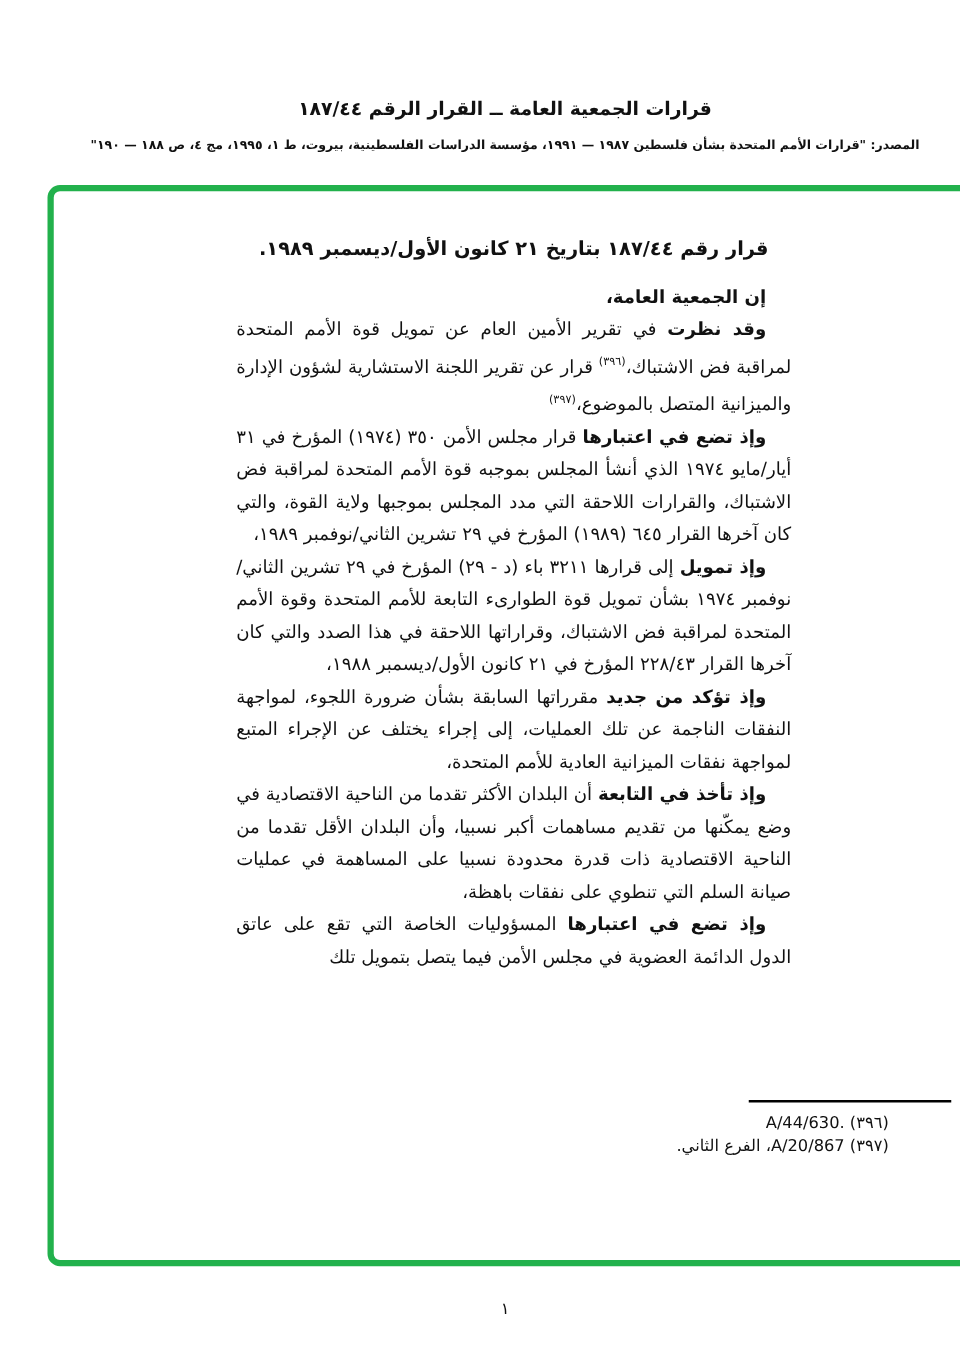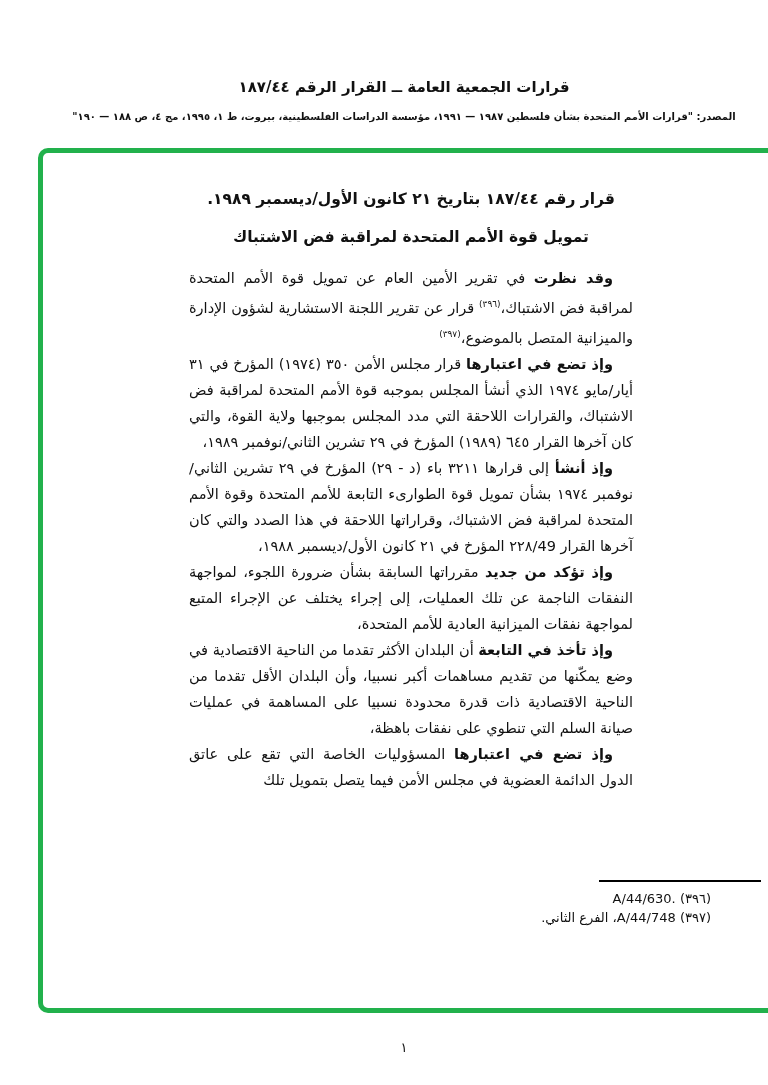--- a/index.html
+++ b/index.html
@@ -28,35 +28,35 @@
 <body>
 
 <div class="page">
 
   <div class="header-title">قرارات الجمعية العامة ــ القرار الرقم ١٨٧/٤٤</div>
   <div class="source-line">المصدر: "قرارات الأمم المتحدة بشأن فلسطين ١٩٨٧ — ١٩٩١، مؤسسة الدراسات الفلسطينية، بيروت، ط ١، ١٩٩٥، مج ٤، ص ١٨٨ — ١٩٠"</div>
 
   <div class="green-box" style="border-color: rgb(34, 177, 76);">
     <div class="content">
       <div class="title1">قرار رقم ١٨٧/٤٤ بتاريخ ٢١ كانون الأول/ديسمبر ١٩٨٩.</div>
-      <div class="title2">تمويل قوة الأمم المتحدة لمراقبة فض الاشتباك</div>
       <div id="paragraphs">
+          <div class="para"><span class="lead">إن الجمعية العامة،</span></div>
           <div class="para"><span class="lead">وقد نظرت</span><span class=""> في تقرير الأمين العام عن تمويل قوة الأمم المتحدة لمراقبة فض الاشتباك،</span><span class="sup">(٣٩٦)</span><span class=""> قرار عن تقرير اللجنة الاستشارية لشؤون الإدارة والميزانية المتصل بالموضوع،</span><span class="sup">(٣٩٧)</span></div>
           <div class="para"><span class="lead">وإذ تضع في اعتبارها</span><span class=""> قرار مجلس الأمن ٣٥٠ (١٩٧٤) المؤرخ في ٣١ أيار/مايو ١٩٧٤ الذي أنشأ المجلس بموجبه قوة الأمم المتحدة لمراقبة فض الاشتباك، والقرارات اللاحقة التي مدد المجلس بموجبها ولاية القوة، والتي كان آخرها القرار ٦٤٥ (١٩٨٩) المؤرخ في ٢٩ تشرين الثاني/نوفمبر ١٩٨٩،</span></div>
-          <div class="para"><span class="lead">وإذ أنشأ</span><span class=""> إلى قرارها ٣٢١١ باء (د - ٢٩) المؤرخ في ٢٩ تشرين الثاني/نوفمبر ١٩٧٤ بشأن تمويل قوة الطوارىء التابعة للأمم المتحدة وقوة الأمم المتحدة لمراقبة فض الاشتباك، وقراراتها اللاحقة في هذا الصدد والتي كان آخرها القرار ٢٢٨/49 المؤرخ في ٢١ كانون الأول/ديسمبر ١٩٨٨،</span></div>
+          <div class="para"><span class="lead">وإذ تمويل</span><span class=""> إلى قرارها ٣٢١١ باء (د - ٢٩) المؤرخ في ٢٩ تشرين الثاني/نوفمبر ١٩٧٤ بشأن تمويل قوة الطوارىء التابعة للأمم المتحدة وقوة الأمم المتحدة لمراقبة فض الاشتباك، وقراراتها اللاحقة في هذا الصدد والتي كان آخرها القرار ٢٢٨/٤٣ المؤرخ في ٢١ كانون الأول/ديسمبر ١٩٨٨،</span></div>
           <div class="para"><span class="lead">وإذ تؤكد من جديد</span><span class=""> مقرراتها السابقة بشأن ضرورة اللجوء، لمواجهة النفقات الناجمة عن تلك العمليات، إلى إجراء يختلف عن الإجراء المتبع لمواجهة نفقات الميزانية العادية للأمم المتحدة،</span></div>
           <div class="para"><span class="lead">وإذ تأخذ في التابعة</span><span class=""> أن البلدان الأكثر تقدما من الناحية الاقتصادية في وضع يمكّنها من تقديم مساهمات أكبر نسبيا، وأن البلدان الأقل تقدما من الناحية الاقتصادية ذات قدرة محدودة نسبيا على المساهمة في عمليات صيانة السلم التي تنطوي على نفقات باهظة،</span></div>
           <div class="para"><span class="lead">وإذ تضع في اعتبارها</span><span class=""> المسؤوليات الخاصة التي تقع على عاتق الدول الدائمة العضوية في مجلس الأمن فيما يتصل بتمويل تلك</span></div>
         </div>
     </div>
 
     <div class="footnotes">
       <div class="fn-rule"></div>
       <div id="fn-list">
           <div class="fn-line"><span>(٣٩٦)</span> <span>A/44/630.‎</span></div>
-          <div class="fn-line"><span>(٣٩٧)</span> <span>A/44/748، الفرع الثاني.</span></div>
+          <div class="fn-line"><span>(٣٩٧)</span> <span>A/20/867، الفرع الثاني.</span></div>
         </div>
     </div>
   </div>
 
   <div class="page-number">١</div>
 
 </div>
 
 </body></html>

